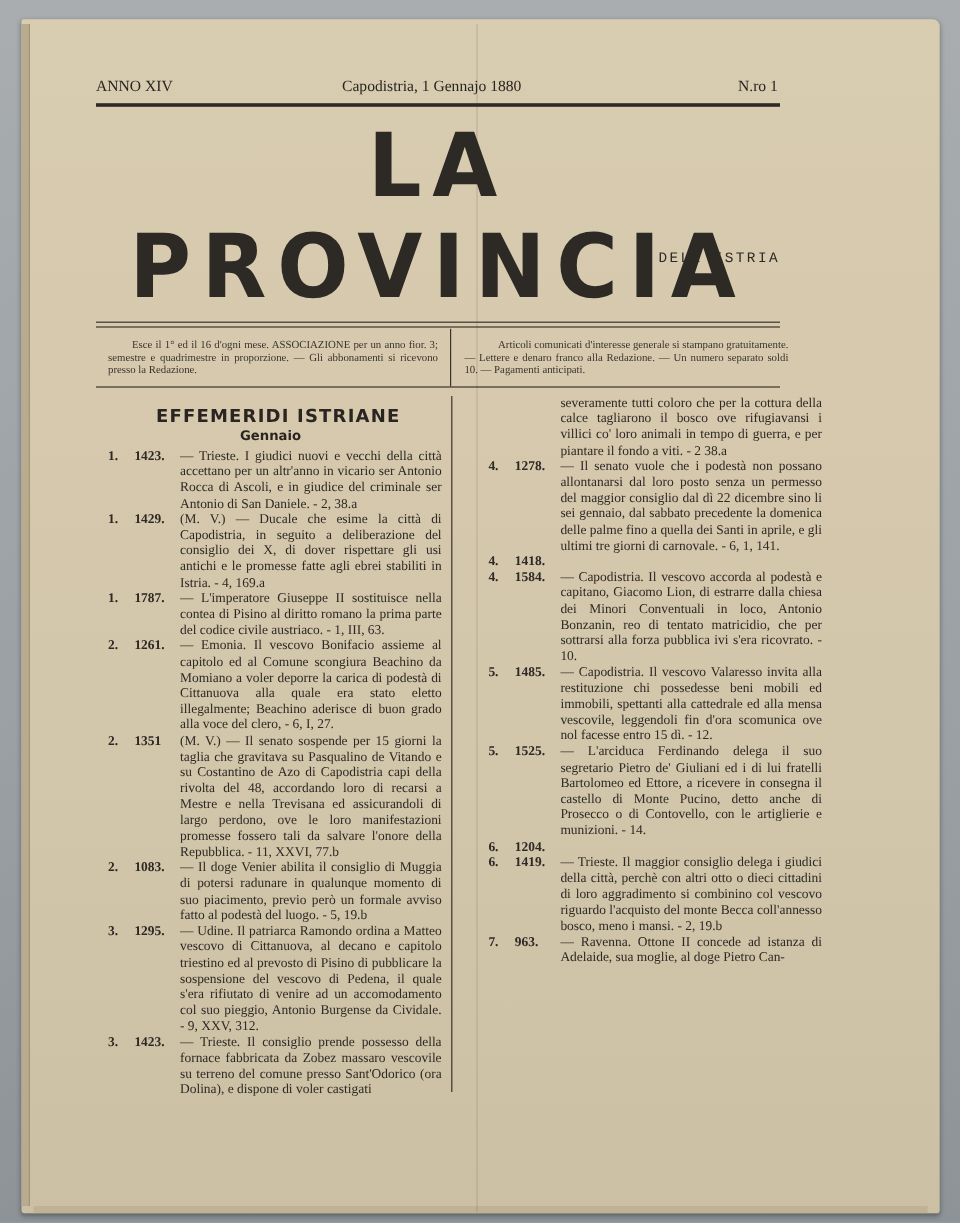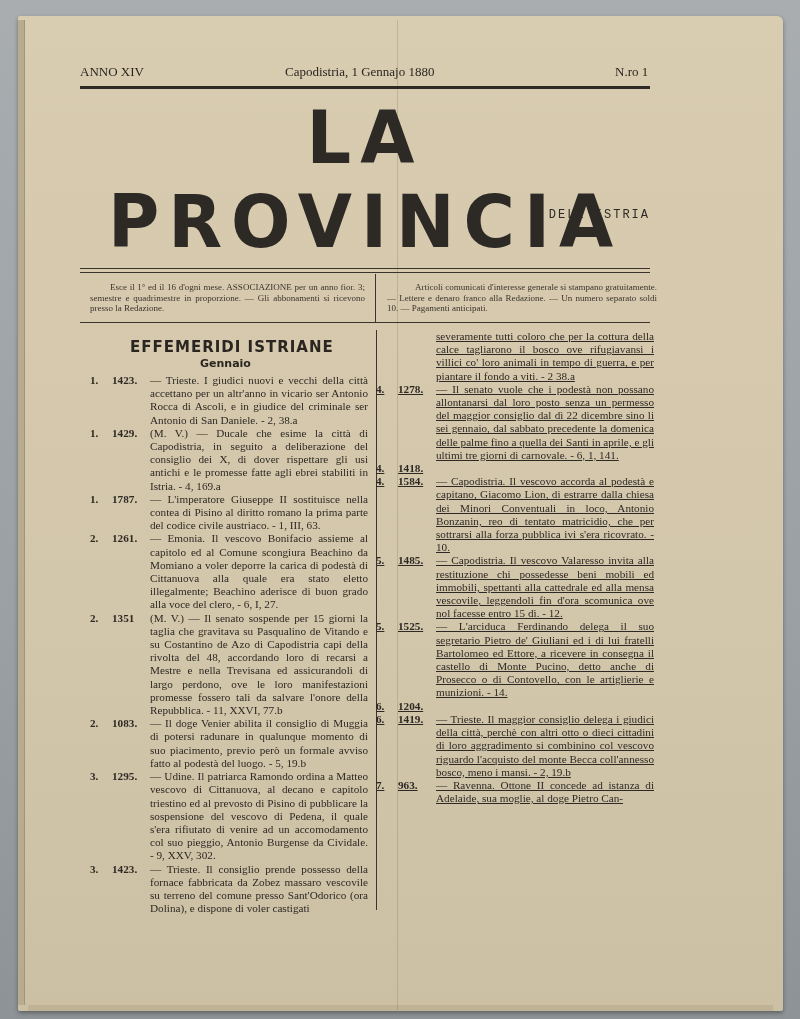--- a/index.html
+++ b/index.html
@@ -88,30 +88,30 @@
       <span class="text">(M. V.) — Il senato sospende per 15 giorni la taglia che gravitava su Pasqualino de Vitando e su Costantino de Azo di Capodistria capi della rivolta del 48, accordando loro di recarsi a Mestre e nella Trevisana ed assicurandoli di largo perdono, ove le loro manifestazioni promesse fossero tali da salvare l'onore della Repubblica. - 11, XXVI, 77.b</span>
     </div>
   <div class="entry">
       <span class="day">2.</span>
       <span class="year">1083.</span>
       <span class="text">— Il doge Venier abilita il consiglio di Muggia di potersi radunare in qualunque momento di suo piacimento, previo però un formale avviso fatto al podestà del luogo. - 5, 19.b</span>
     </div>
   <div class="entry">
       <span class="day">3.</span>
       <span class="year">1295.</span>
-      <span class="text">— Udine. Il patriarca Ramondo ordina a Matteo vescovo di Cittanuova, al decano e capitolo triestino ed al prevosto di Pisino di pubblicare la sospensione del vescovo di Pedena, il quale s'era rifiutato di venire ad un accomodamento col suo pieggio, Antonio Burgense da Cividale. - 9, XXV, 302.</span>
+      <span class="text">— Udine. Il patriarca Ramondo ordina a Matteo vescovo di Cittanuova, al decano e capitolo triestino ed al prevosto di Pisino di pubblicare la sospensione del vescovo di Pedena, il quale s'era rifiutato di venire ad un accomodamento col suo pieggio, Antonio Burgense da Cividale. - 9, XXV, 312.</span>
     </div>
   <div class="entry">
       <span class="day">3.</span>
       <span class="year">1423.</span>
       <span class="text">— Trieste. Il consiglio prende possesso della fornace fabbricata da Zobez massaro vescovile su terreno del comune presso Sant'Odorico (ora Dolina), e dispone di voler castigati</span>
     </div>
 </div>
 
-<div class="col" style="left:376px;top:330px;width:278px;text-decoration:underline;">
+<div class="col" style="left:407px;top:330px;width:278px;">
   <div class="cont">severamente tutti coloro che per la cottura della calce tagliarono il bosco ove rifugiavansi i villici co' loro animali in tempo di guerra, e per piantare il fondo a viti. - 2 38.a</div>
   <div class="entry">
       <span class="day">4.</span>
       <span class="year">1278.</span>
       <span class="text">— Il senato vuole che i podestà non possano allontanarsi dal loro posto senza un permesso del maggior consiglio dal dì 22 dicembre sino li sei gennaio, dal sabbato precedente la domenica delle palme fino a quella dei Santi in aprile, e gli ultimi tre giorni di carnovale. - 6, 1, 141.</span>
     </div>
   <div class="entry">
       <span class="day">4.</span>
       <span class="year">1418.</span>
     </div>

